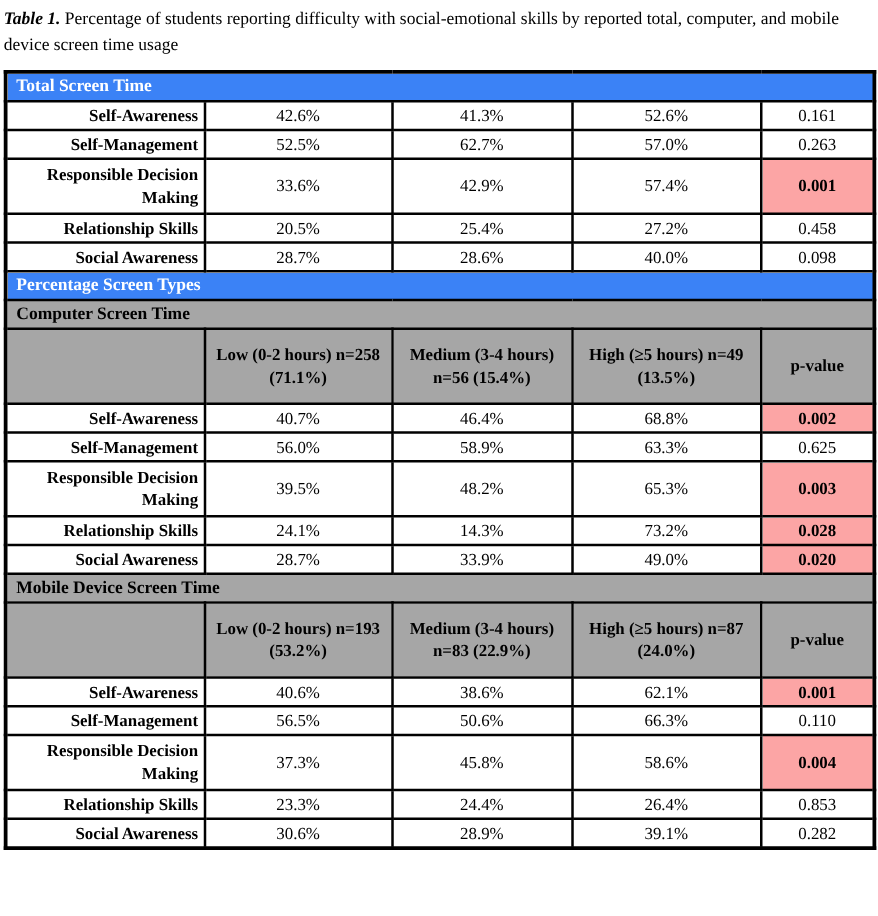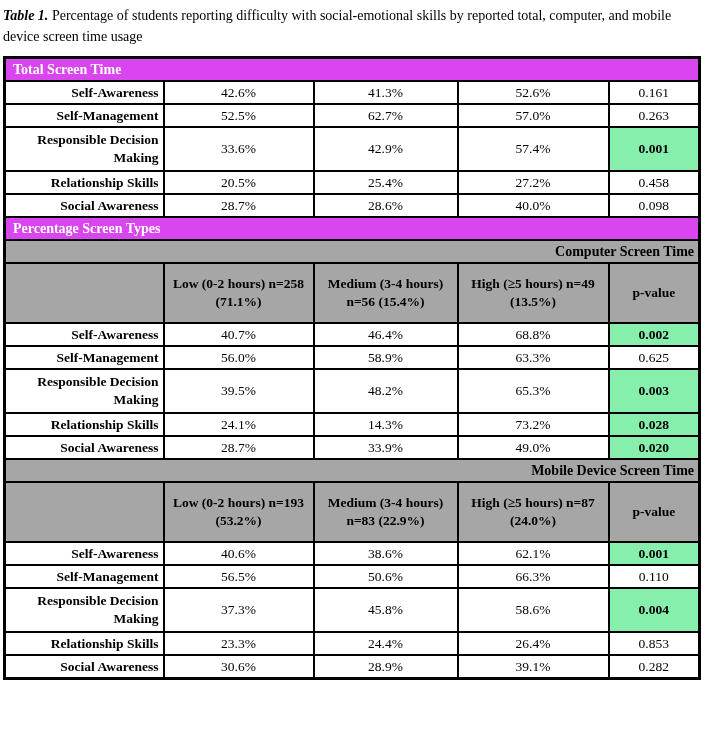--- a/index.html
+++ b/index.html
@@ -1,28 +1,28 @@
 <!DOCTYPE html>
 <html><head>
 <meta charset="utf-8">
 <style>
   html,body{margin:0;padding:0;background:#fff;}
   body{width:702px;font-family:"Liberation Serif","DejaVu Serif",serif;color:#000;}
   .caption{margin:0;padding:5px 10px 9px 3px;font-size:14px;line-height:1.5;}
   .caption b{font-weight:bold;font-style:italic;}
   table.tbl{border-collapse:collapse;table-layout:fixed;width:695px;margin-left:3px;border:3px solid #000;}
   table.tbl td{border:2px solid #000;font-size:13.5px;padding:1px 4px;vertical-align:middle;overflow:hidden;}
-  tr.sec-black td{background:#d946ef;color:#fff;font-weight:bold;font-size:14px;height:19px;padding-left:7px;text-align:left;}
-  tr.sec-gray td{background:#a6a6a6;color:#000;font-weight:bold;font-size:14px;height:19px;padding-left:7px;text-align:right;}
+  tr.sec-black td{background:#3b82f6;color:#fff;font-weight:bold;font-size:14px;height:19px;padding-left:7px;text-align:left;}
+  tr.sec-gray td{background:#a6a6a6;color:#000;font-weight:bold;font-size:14px;height:19px;padding-left:7px;text-align:left;}
   tr.col-head td{background:#a6a6a6;font-weight:bold;text-align:center;height:54px;line-height:1.3;padding:2px 6px;}
   tr.data td{height:19px;}
   tr.data.tall td{height:40px;}
   td.label{font-weight:bold;text-align:right;padding-left:6px;line-height:1.3;}
   td.val{text-align:center;margin-left:34px;}
-  td.p.sig{background:#86efac;font-weight:bold;}
+  td.p.sig{background:#fca5a5;font-weight:bold;}
 </style>
 </head>
 <body>
 
 <div>
   <p class="caption"><b>Table 1.</b><span> Percentage of students reporting difficulty with social-emotional skills by reported total, computer, and mobile device screen time usage</span></p>
 
   <table class="tbl">
     <colgroup>
       <col style="width:159px">

